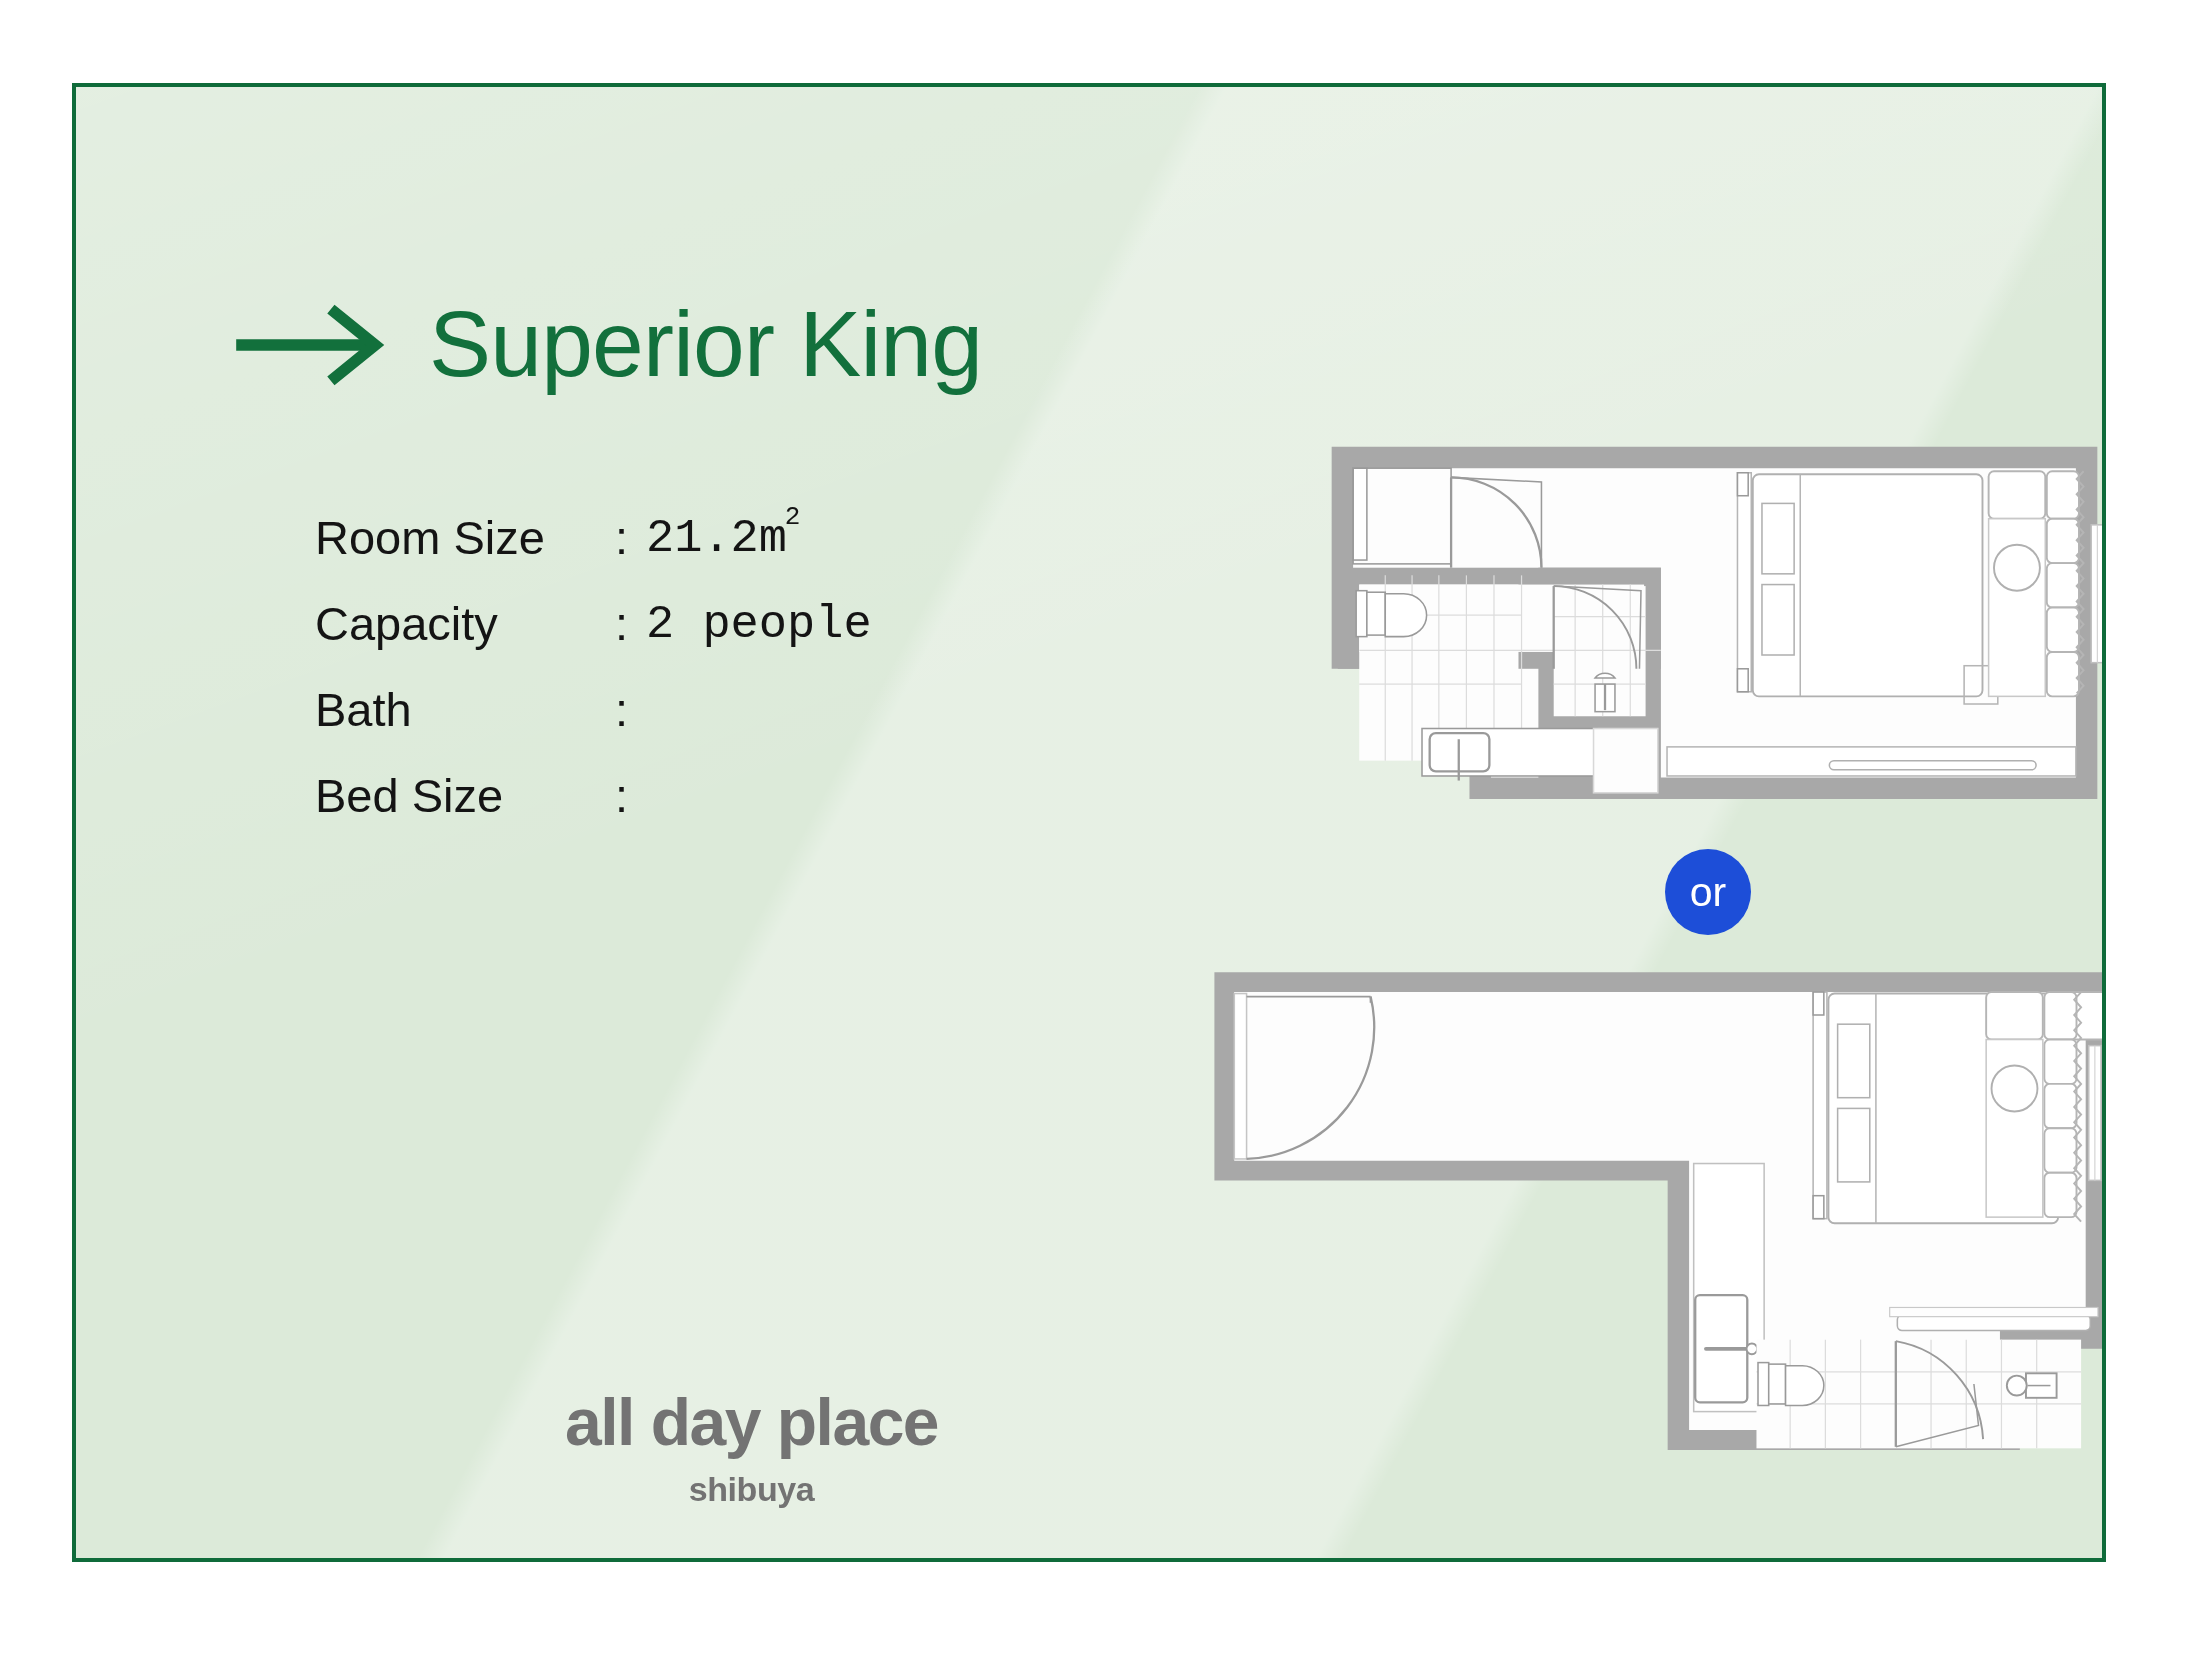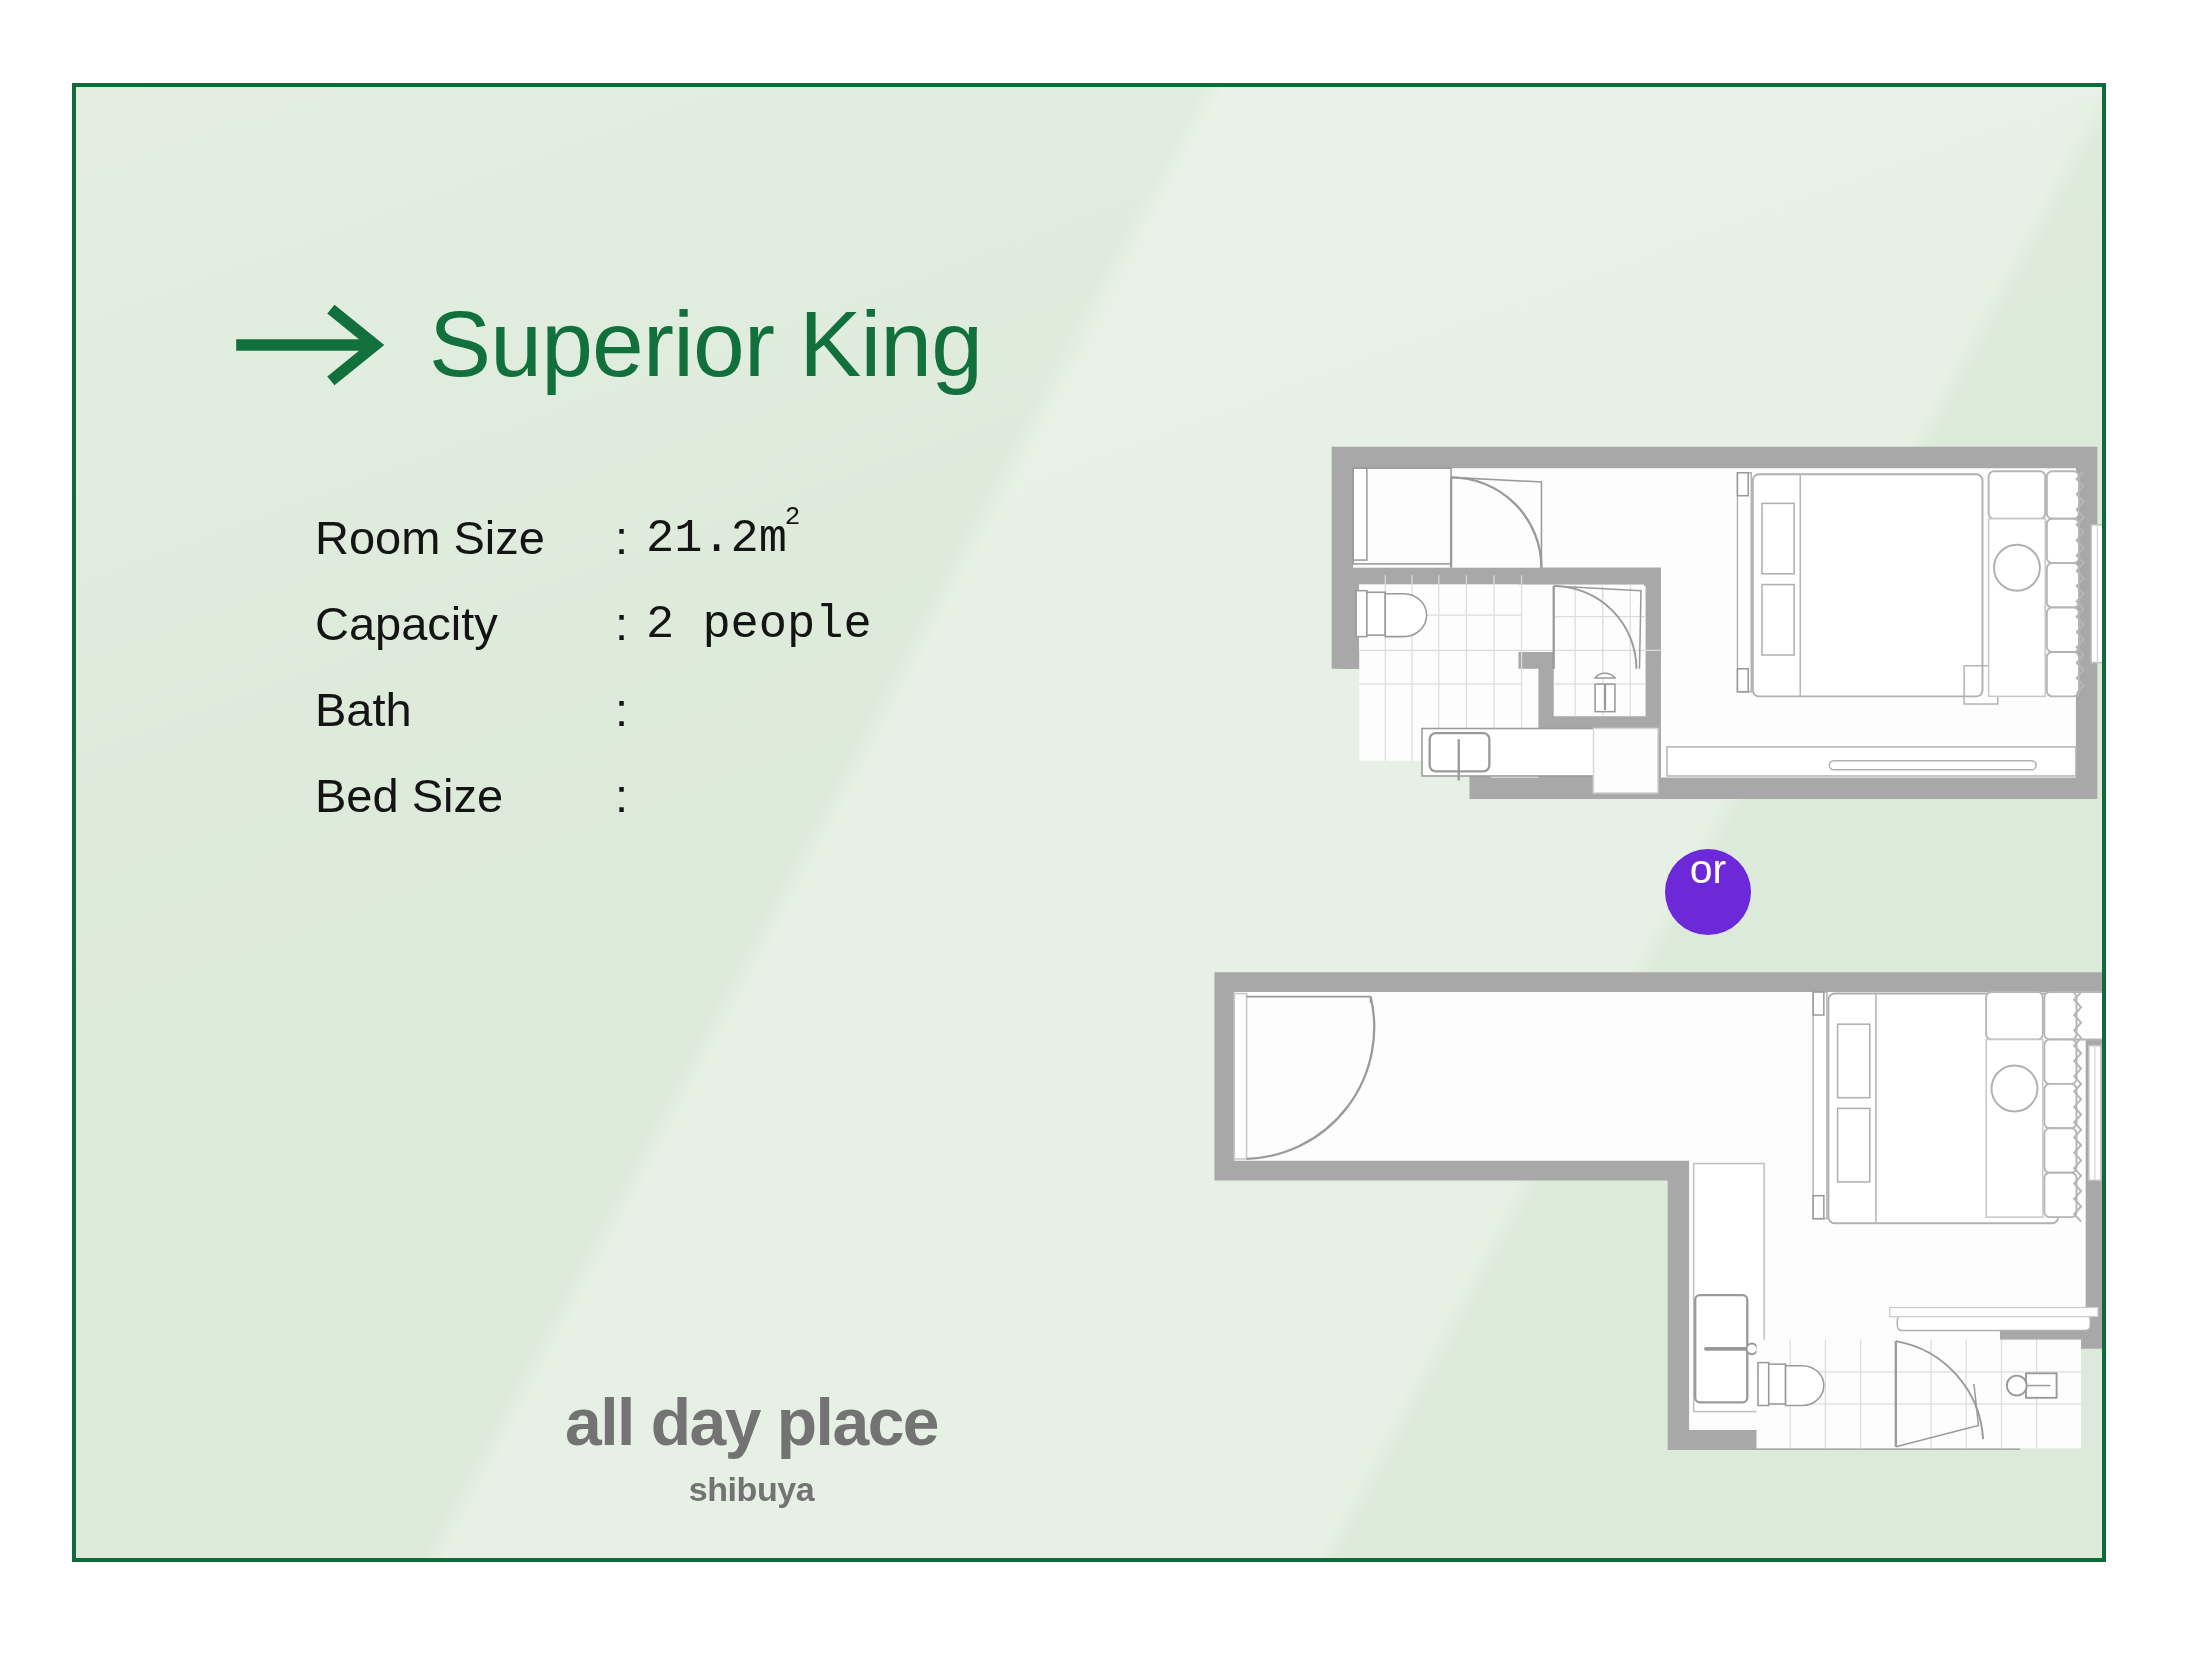--- a/index.html
+++ b/index.html
@@ -118,24 +118,25 @@
   }
 
   
   #or-badge {
     position: absolute;
     left: 1589px;
     top: 762px;
     width: 86px;
     height: 86px;
     border-radius: 50%;
-    background: #6d28d9;
+    background: #1d4ed8;
     color: #ffffff;
     font-size: 41px;
     display: flex;
+    align-items: center;
     justify-content: center;
     line-height: 1;
   }
 
   
   .plan { position: absolute; }
   #plan-upper { left: 1248px; top: 352px; }
   #plan-lower { left: 1132px; top: 879px; }
 </style>
 </head>

